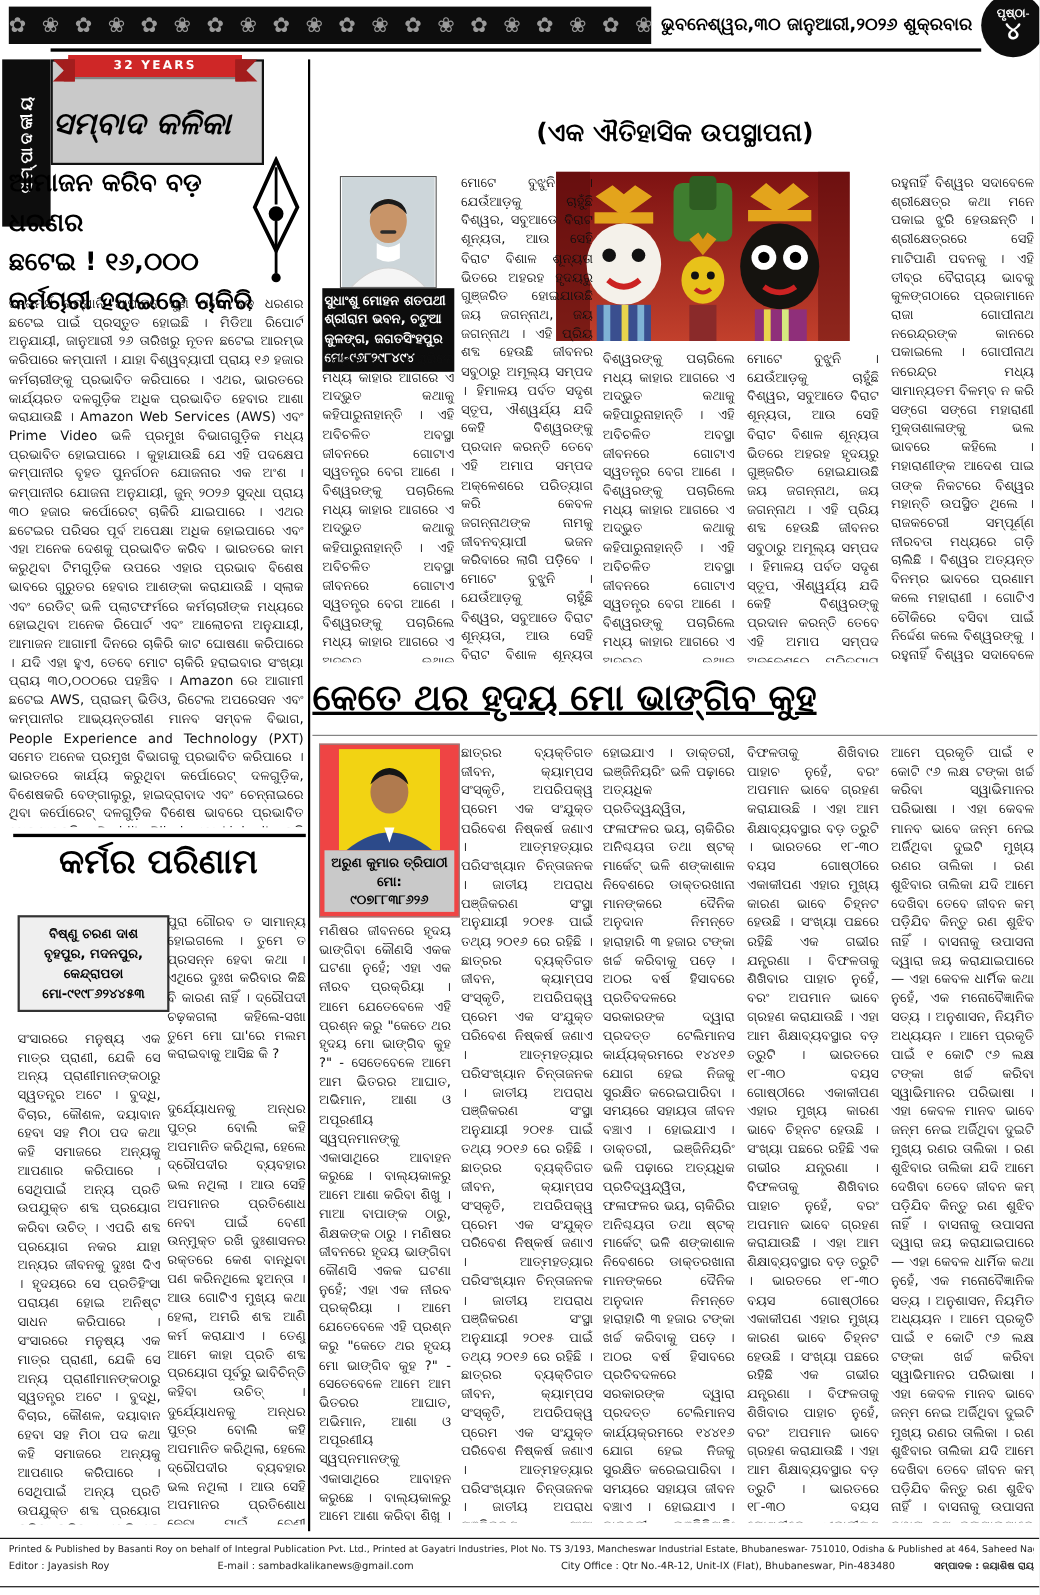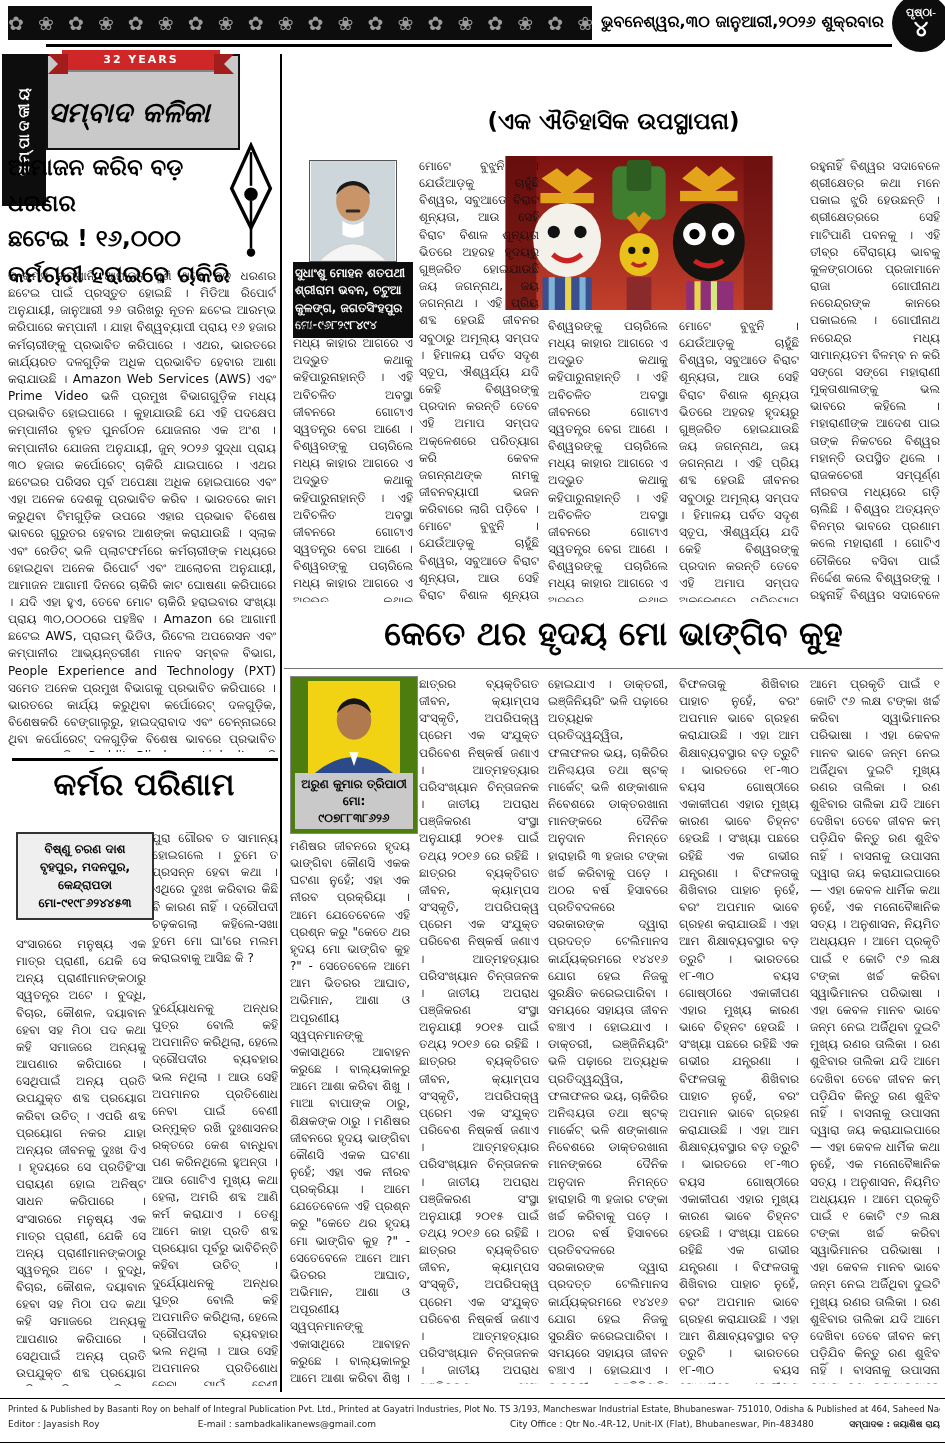--- a/index.html
+++ b/index.html
@@ -38,21 +38,21 @@
   .vdiv{left:280px;top:54px;width:2px;height:1338px;background:#000;}
   
   .main-headline{left:284px;top:60px;width:659px;text-align:center;font-weight:bold;font-size:29px;}
   .main-subheadline{left:284px;top:108px;width:659px;text-align:center;font-weight:bold;font-size:23px;}
   .photo-frame{border:1px solid #555;}
   .cap-black{background:#0d0d0d;color:#fff;font-weight:bold;font-size:12px;line-height:1.45;
       text-align:left;padding:3px 2px;}
   .cap-gray{background:#c9c9c9;color:#000;font-weight:bold;font-size:12px;line-height:1.4;
       text-align:center;padding:3px 2px;}
   
-  .mid-headline{left:284px;top:614px;width:659px;text-align:center;font-weight:bold;font-size:33px;}
+  .mid-headline{left:284px;top:614px;width:659px;text-align:left;font-weight:bold;font-size:33px;text-decoration:underline;}
   .thin-rule{background:#777;}
   
   .karma-headline{left:10px;top:766px;width:268px;text-align:center;font-weight:bold;font-size:31px;}
   .karma-authorbox{left:16px;top:832px;width:130px;background:#efefef;border:2px solid #333;
       text-align:center;font-weight:bold;font-size:12px;line-height:1.5;padding:6px 2px;}
   
   .footer-line1{left:8px;top:1404px;width:932px;font-size:8.5px;color:#222;white-space:nowrap;overflow:hidden;}
   .footer-line2{left:8px;top:1419px;width:932px;font-size:9px;color:#222;display:flex;justify-content:space-between;}
   .footer-line2 .c{text-align:center;flex:1;}
 </style>
@@ -158,21 +158,21 @@
 
   <div class="abs bodytext" style="left:293px;top:318px;width:120px;height:284px;">ବିଶ୍ୱରଙ୍କୁ ପଚାରିଲେ ମଧ୍ୟ କାହାର ଆଗରେ ଏ ଅଦ୍ଭୁତ କଥାକୁ କହିପାରୁନାହାନ୍ତି । ଏହି ଅବିଚଳିତ ଅବସ୍ଥା ଜୀବନରେ ଗୋଟାଏ ସ୍ୱତନ୍ତ୍ର ବେଗ ଆଣେ । ବିଶ୍ୱରଙ୍କୁ ପଚାରିଲେ ମଧ୍ୟ କାହାର ଆଗରେ ଏ ଅଦ୍ଭୁତ କଥାକୁ କହିପାରୁନାହାନ୍ତି । ଏହି ଅବିଚଳିତ ଅବସ୍ଥା ଜୀବନରେ ଗୋଟାଏ ସ୍ୱତନ୍ତ୍ର ବେଗ ଆଣେ । ବିଶ୍ୱରଙ୍କୁ ପଚାରିଲେ ମଧ୍ୟ କାହାର ଆଗରେ ଏ ଅଦ୍ଭୁତ କଥାକୁ କହିପାରୁନାହାନ୍ତି । ଏହି ଅବିଚଳିତ ଅବସ୍ଥା ଜୀବନରେ ଗୋଟାଏ ସ୍ୱତନ୍ତ୍ର ବେଗ ଆଣେ ।</div>
   <div class="abs bodytext" style="left:419px;top:158px;width:120px;height:444px;">ମୋଟେ ବୁଝୁନି । ଯେଉଁଆଡ଼କୁ ଚାହୁଁଛି ବିଶ୍ୱର, ସବୁଆଡେ ବିରାଟ ଶୂନ୍ୟତା, ଆଉ ସେହି ବିରାଟ ବିଶାଳ ଶୂନ୍ୟତା ଭିତରେ ଅହରହ ହୃଦୟରୁ ଗୁଞ୍ଜରିତ ହୋଇଯାଉଛି ଜୟ ଜଗନ୍ନାଥ, ଜୟ ଜଗନ୍ନାଥ । ଏହି ପ୍ରିୟ ଶବ୍ଦ ହେଉଛି ଜୀବନର ସବୁଠାରୁ ଅମୂଲ୍ୟ ସମ୍ପଦ । ହିମାଳୟ ପର୍ବତ ସଦୃଶ ସ୍ତୂପ, ଐଶ୍ୱର୍ଯ୍ୟ ଯଦି କେହି ବିଶ୍ୱରଙ୍କୁ ପ୍ରଦାନ କରନ୍ତି ତେବେ ଏହି ଅମାପ ସମ୍ପଦ ଅକ୍ଳେଶରେ ପରିତ୍ୟାଗ କରି କେବଳ ଜଗନ୍ନାଥଙ୍କ ନାମକୁ ଜୀବନବ୍ୟାପୀ ଭଜନ କରିବାରେ ଲାଗି ପଡ଼ିବେ । ମୋଟେ ବୁଝୁନି । ଯେଉଁଆଡ଼କୁ ଚାହୁଁଛି ବିଶ୍ୱର, ସବୁଆଡେ ବିରାଟ ଶୂନ୍ୟତା, ଆଉ ସେହି ବିରାଟ ବିଶାଳ ଶୂନ୍ୟତା ଭିତରେ ଅହରହ ହୃଦୟରୁ ଗୁଞ୍ଜରିତ ହୋଇଯାଉଛି ଜୟ ଜଗନ୍ନାଥ, ଜୟ ଜଗନ୍ନାଥ । ଏହି ପ୍ରିୟ ଶବ୍ଦ ହେଉଛି ଜୀବନର ସବୁଠାରୁ ଅମୂଲ୍ୟ ସମ୍ପଦ । ହିମାଳୟ ପର୍ବତ ସଦୃଶ ସ୍ତୂପ, ଐଶ୍ୱର୍ଯ୍ୟ ଯଦି କେହି ବିଶ୍ୱରଙ୍କୁ ପ୍ରଦାନ କରନ୍ତି ତେବେ ଏହି ଅମାପ ସମ୍ପଦ ଅକ୍ଳେଶରେ ପରିତ୍ୟାଗ କରି କେବଳ ଜଗନ୍ନାଥଙ୍କ ନାମକୁ ଜୀବନବ୍ୟାପୀ ଭଜନ କରିବାରେ ଲାଗି ପଡ଼ିବେ ।</div>
   <div class="abs bodytext" style="left:548px;top:318px;width:120px;height:284px;">ବିଶ୍ୱରଙ୍କୁ ପଚାରିଲେ ମଧ୍ୟ କାହାର ଆଗରେ ଏ ଅଦ୍ଭୁତ କଥାକୁ କହିପାରୁନାହାନ୍ତି । ଏହି ଅବିଚଳିତ ଅବସ୍ଥା ଜୀବନରେ ଗୋଟାଏ ସ୍ୱତନ୍ତ୍ର ବେଗ ଆଣେ । ବିଶ୍ୱରଙ୍କୁ ପଚାରିଲେ ମଧ୍ୟ କାହାର ଆଗରେ ଏ ଅଦ୍ଭୁତ କଥାକୁ କହିପାରୁନାହାନ୍ତି । ଏହି ଅବିଚଳିତ ଅବସ୍ଥା ଜୀବନରେ ଗୋଟାଏ ସ୍ୱତନ୍ତ୍ର ବେଗ ଆଣେ । ବିଶ୍ୱରଙ୍କୁ ପଚାରିଲେ ମଧ୍ୟ କାହାର ଆଗରେ ଏ ଅଦ୍ଭୁତ କଥାକୁ କହିପାରୁନାହାନ୍ତି । ଏହି ଅବିଚଳିତ ଅବସ୍ଥା ଜୀବନରେ ଗୋଟାଏ ସ୍ୱତନ୍ତ୍ର ବେଗ ଆଣେ ।</div>
   <div class="abs bodytext" style="left:679px;top:318px;width:120px;height:284px;">ମୋଟେ ବୁଝୁନି । ଯେଉଁଆଡ଼କୁ ଚାହୁଁଛି ବିଶ୍ୱର, ସବୁଆଡେ ବିରାଟ ଶୂନ୍ୟତା, ଆଉ ସେହି ବିରାଟ ବିଶାଳ ଶୂନ୍ୟତା ଭିତରେ ଅହରହ ହୃଦୟରୁ ଗୁଞ୍ଜରିତ ହୋଇଯାଉଛି ଜୟ ଜଗନ୍ନାଥ, ଜୟ ଜଗନ୍ନାଥ । ଏହି ପ୍ରିୟ ଶବ୍ଦ ହେଉଛି ଜୀବନର ସବୁଠାରୁ ଅମୂଲ୍ୟ ସମ୍ପଦ । ହିମାଳୟ ପର୍ବତ ସଦୃଶ ସ୍ତୂପ, ଐଶ୍ୱର୍ଯ୍ୟ ଯଦି କେହି ବିଶ୍ୱରଙ୍କୁ ପ୍ରଦାନ କରନ୍ତି ତେବେ ଏହି ଅମାପ ସମ୍ପଦ ଅକ୍ଳେଶରେ ପରିତ୍ୟାଗ କରି କେବଳ ଜଗନ୍ନାଥଙ୍କ ନାମକୁ ଜୀବନବ୍ୟାପୀ ଭଜନ କରିବାରେ ଲାଗି ପଡ଼ିବେ । ମୋଟେ ବୁଝୁନି । ଯେଉଁଆଡ଼କୁ ଚାହୁଁଛି ବିଶ୍ୱର, ସବୁଆଡେ ବିରାଟ ଶୂନ୍ୟତା, ଆଉ ସେହି ବିରାଟ ବିଶାଳ ଶୂନ୍ୟତା ଭିତରେ ଅହରହ ହୃଦୟରୁ ଗୁଞ୍ଜରିତ ହୋଇଯାଉଛି ଜୟ ଜଗନ୍ନାଥ, ଜୟ ଜଗନ୍ନାଥ । ଏହି ପ୍ରିୟ ଶବ୍ଦ ହେଉଛି ଜୀବନର ସବୁଠାରୁ ଅମୂଲ୍ୟ ସମ୍ପଦ । ହିମାଳୟ ପର୍ବତ ସଦୃଶ ସ୍ତୂପ, ଐଶ୍ୱର୍ଯ୍ୟ ଯଦି କେହି ବିଶ୍ୱରଙ୍କୁ ପ୍ରଦାନ କରନ୍ତି ତେବେ ଏହି ଅମାପ ସମ୍ପଦ ଅକ୍ଳେଶରେ ପରିତ୍ୟାଗ କରି କେବଳ ଜଗନ୍ନାଥଙ୍କ ନାମକୁ ଜୀବନବ୍ୟାପୀ ଭଜନ କରିବାରେ ଲାଗି ପଡ଼ିବେ ।</div>
   <div class="abs bodytext" style="left:810px;top:158px;width:130px;height:444px;">ରହୁନାହିଁ ବିଶ୍ୱର ସଦାବେଳେ ଶ୍ରୀକ୍ଷେତ୍ର କଥା ମନେ ପକାଇ ଝୁରି ହେଉଛନ୍ତି । ଶ୍ରୀକ୍ଷେତ୍ରରେ ସେହି ମାଟିପାଣି ପବନକୁ । ଏହି ତୀବ୍ର ବୈରାଗ୍ୟ ଭାବକୁ କୁଳଙ୍ଗଠାରେ ପ୍ରଜାମାନେ ରାଜା ଗୋପୀନାଥ ନରେନ୍ଦ୍ରଙ୍କ କାନରେ ପକାଇଲେ । ଗୋପୀନାଥ ନରେନ୍ଦ୍ର ମଧ୍ୟ ସାମାନ୍ୟତମ ବିଳମ୍ବ ନ କରି ସଙ୍ଗେ ସଙ୍ଗେ ମହାରାଣୀ ମୁକ୍ତାଶାଳାଙ୍କୁ ଭଲ ଭାବରେ କହିଲେ । ମହାରାଣୀଙ୍କ ଆଦେଶ ପାଇ ତାଙ୍କ ନିକଟରେ ବିଶ୍ୱର ମହାନ୍ତି ଉପସ୍ଥିତ ଥିଲେ । ରାଜକଚେରୀ ସମ୍ପୂର୍ଣ୍ଣ ନୀରବତା ମଧ୍ୟରେ ଗଡ଼ି ଚାଲିଛି । ବିଶ୍ୱର ଅତ୍ୟନ୍ତ ବିନମ୍ର ଭାବରେ ପ୍ରଣାମ କଲେ ମହାରାଣୀ । ଗୋଟିଏ ଚୌକିରେ ବସିବା ପାଇଁ ନିର୍ଦ୍ଦେଶ କଲେ ବିଶ୍ୱରଙ୍କୁ । ରହୁନାହିଁ ବିଶ୍ୱର ସଦାବେଳେ ଶ୍ରୀକ୍ଷେତ୍ର କଥା ମନେ ପକାଇ ଝୁରି ହେଉଛନ୍ତି । ଶ୍ରୀକ୍ଷେତ୍ରରେ ସେହି ମାଟିପାଣି ପବନକୁ । ଏହି ତୀବ୍ର ବୈରାଗ୍ୟ ଭାବକୁ କୁଳଙ୍ଗଠାରେ ପ୍ରଜାମାନେ ରାଜା ଗୋପୀନାଥ ନରେନ୍ଦ୍ରଙ୍କ କାନରେ ପକାଇଲେ । ଗୋପୀନାଥ ନରେନ୍ଦ୍ର ମଧ୍ୟ ସାମାନ୍ୟତମ ବିଳମ୍ବ ନ କରି ସଙ୍ଗେ ସଙ୍ଗେ ମହାରାଣୀ ମୁକ୍ତାଶାଳାଙ୍କୁ ଭଲ ଭାବରେ କହିଲେ । ମହାରାଣୀଙ୍କ ଆଦେଶ ପାଇ ତାଙ୍କ ନିକଟରେ ବିଶ୍ୱର ମହାନ୍ତି ଉପସ୍ଥିତ ଥିଲେ । ରାଜକଚେରୀ ସମ୍ପୂର୍ଣ୍ଣ ନୀରବତା ମଧ୍ୟରେ ଗଡ଼ି ଚାଲିଛି । ବିଶ୍ୱର ଅତ୍ୟନ୍ତ ବିନମ୍ର ଭାବରେ ପ୍ରଣାମ କଲେ ମହାରାଣୀ । ଗୋଟିଏ ଚୌକିରେ ବସିବା ପାଇଁ ନିର୍ଦ୍ଦେଶ କଲେ ବିଶ୍ୱରଙ୍କୁ ।</div>
 
   <div class="abs mid-headline">କେତେ ଥର ହୃଦୟ ମୋ ଭାଙ୍ଗିବ କୁହ</div>
   <div class="abs thin-rule" style="left:284px;top:668px;width:659px;height:1px;"></div>
 
-  <div class="abs" style="left:290px;top:676px;width:118px;background:#4d7c0f;border:1px solid #888;padding:4px;">
+  <div class="abs" style="left:290px;top:676px;width:118px;background:#ef4444;border:1px solid #888;padding:4px;">
     <svg style="display:block;margin:0 auto;" width="92" height="92" viewBox="0 0 80 80">
       <rect width="80" height="80" fill="#f2d313"></rect>
       <path d="M6 80 Q40 52 74 80 Z" fill="#2c4a8a"></path>
       <polygon points="36,62 44,62 40,74" fill="#ffffff"></polygon>
       <ellipse cx="40" cy="34" rx="15" ry="17" fill="#b07a4e"></ellipse>
       <path d="M25 28 Q40 12 55 28 Q52 16 40 15 Q28 16 25 28 Z" fill="#161616"></path>
     </svg>
     <div class="cap-gray">
       <div>ଅରୁଣ କୁମାର ତ୍ରିପାଠୀ</div>
       <div>ମୋ:</div>

